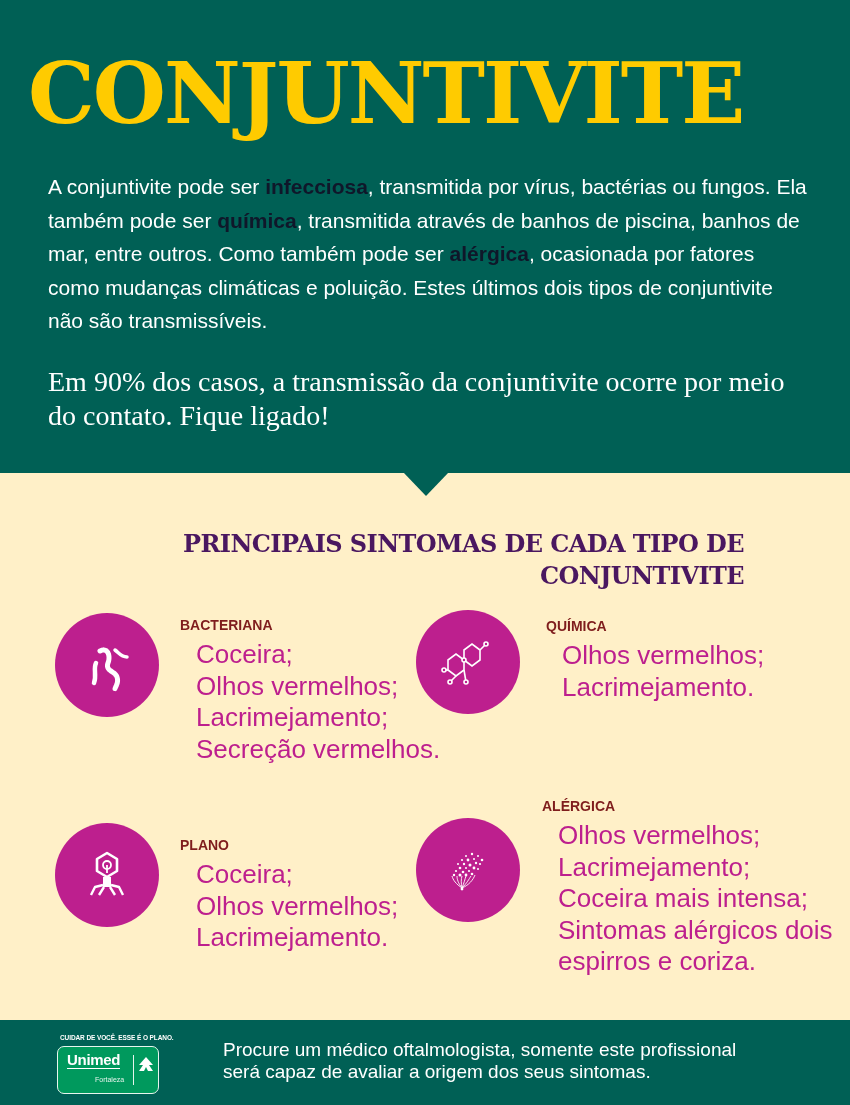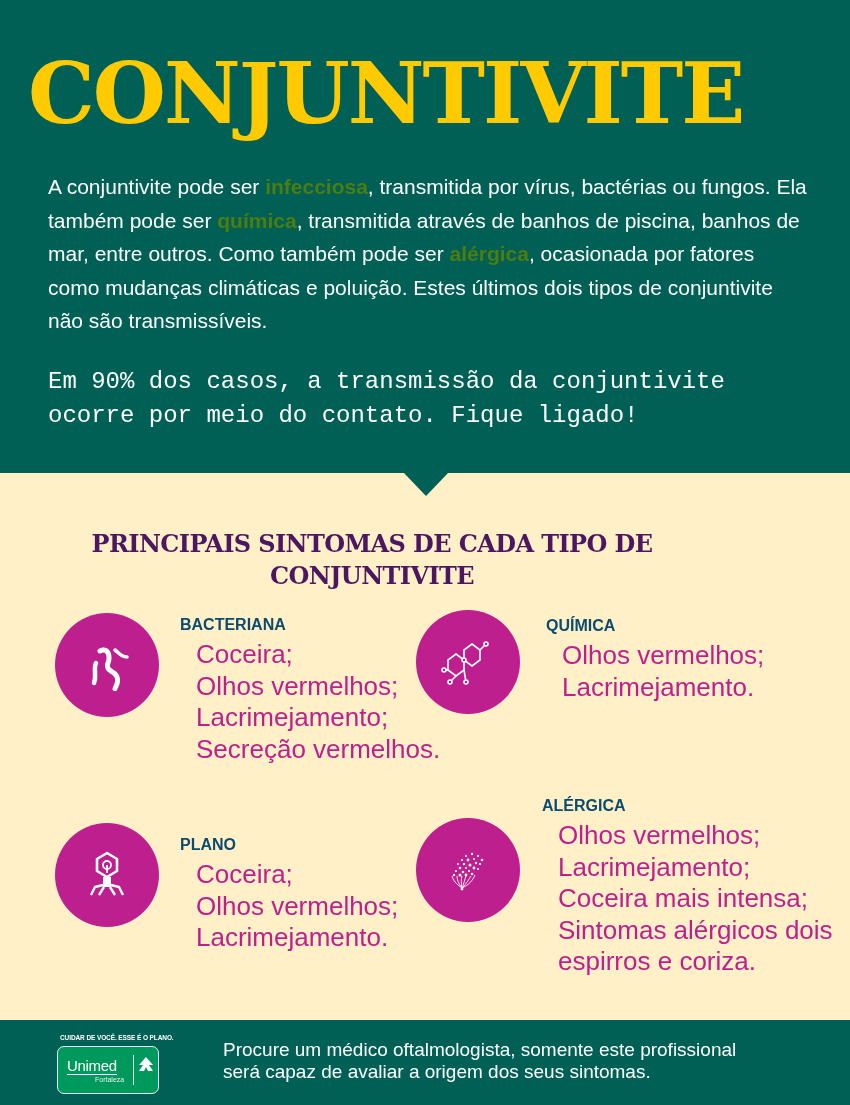--- a/index.html
+++ b/index.html
@@ -10,43 +10,43 @@
   .pointer { position: absolute; left: 403px; top: 472px; width: 0; height: 0;
     border-left: 23px solid transparent; border-right: 23px solid transparent;
     border-top: 24px solid #006055; }
 
   .title { position: absolute; left: 28px; top: 52px; width: 790px;
     font-family: "DejaVu Serif", serif; font-weight: bold; font-size: 84px; line-height: 84px;
     color: #ffcb00; letter-spacing: -2px; transform: scaleX(1.0); transform-origin: left; }
 
   .intro { position: absolute; left: 48px; top: 170px; width: 760px;
     font-family: "Liberation Sans", sans-serif; font-size: 21px; line-height: 33.5px; color: #ffffff; }
-  .intro b { color: #4d7c0f; }
+  .intro b { color: #0f172a; }
   .intro2 { position: absolute; left: 48px; top: 365px; width: 760px;
-    font-family: Liberation Mono, monospace; font-size: 24px; line-height: 33.5px; color: #ffffff; }
+    font-family: Liberation Serif, serif; font-size: 28px; line-height: 33.5px; color: #ffffff; }
 
-  .subtitle { position: absolute; left: 0; top: 528px; width: 744px; text-align: center;
+  .subtitle { position: absolute; left: 0; top: 528px; width: 744px; text-align: right;
     font-family: "DejaVu Serif", serif; font-weight: bold; font-size: 24px; line-height: 32px;
     color: #4a1760; letter-spacing: -0.6px; }
 
   .circle { position: absolute; width: 104px; height: 104px; border-radius: 50%; background: #bd1f8e;
     display: flex; align-items: center; justify-content: center; }
   .circle svg { width: 64px; height: 64px; }
 
   .block { position: absolute; color: #bd1f8e; font-family: "Liberation Sans", sans-serif; }
-  .block .h { font-weight: bold; font-size: 16px; line-height: 28px; color: #0c4a6e; }
+  .block .h { font-weight: bold; font-size: 14px; line-height: 28px; color: #7f1d1d; }
   .block .s { font-size: 26px; line-height: 31.5px; margin-left: 16px; }
 
   .bottom { position: absolute; left: 0; top: 1020px; width: 850px; height: 85px; background: #006055; }
   .slogan { position: absolute; left: 60px; top: 1034px; font-family: "Liberation Sans", sans-serif;
     font-size: 6.5px; font-weight: bold; color: #ffffff; letter-spacing: -0.1px; }
   .logo { position: absolute; left: 57px; top: 1046px; width: 102px; height: 48px; background: #00995d;
     border: 1.5px solid #e8f5ee; border-radius: 7px; }
-  .logo .name { position: absolute; left: 9px; top: 10px; font-family: "Liberation Sans", sans-serif;
-    font-weight: normal; font-size: 15px; color: #fff; letter-spacing: -0.3px; text-align: center; }
+  .logo .name { position: absolute; left: 9px; top: 4px; font-family: "Liberation Sans", sans-serif;
+    font-weight: bold; font-size: 15px; color: #fff; letter-spacing: -0.3px; text-align: center; }
   .logo .name::after { content: ""; position: absolute; left: 0; right: 0; bottom: -1px; height: 1px; background: #fff; }
   .logo .city { position: absolute; left: 37px; top: 29px; font-family: "Liberation Sans", sans-serif;
     font-size: 7px; color: #e6f4ec; }
   .logo .div { position: absolute; left: 75px; top: 8px; width: 1px; height: 30px; background: #e6f4ec; }
   .logo .mark { position: absolute; left: 79px; top: 9px; width: 18px; height: 16px; }
   .footer-text { position: absolute; left: 223px; top: 1039px; width: 600px;
     font-family: "Liberation Sans", sans-serif; font-size: 19px; line-height: 22px; color: #ffffff; }
 </style>
 </head>
 <body>

